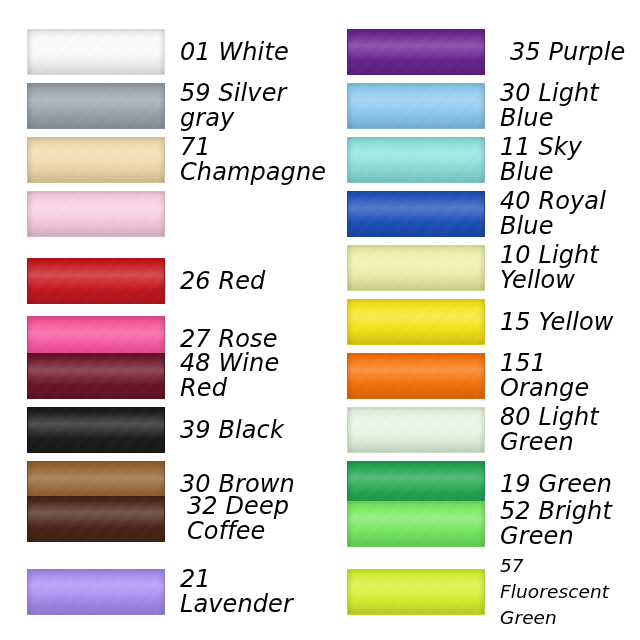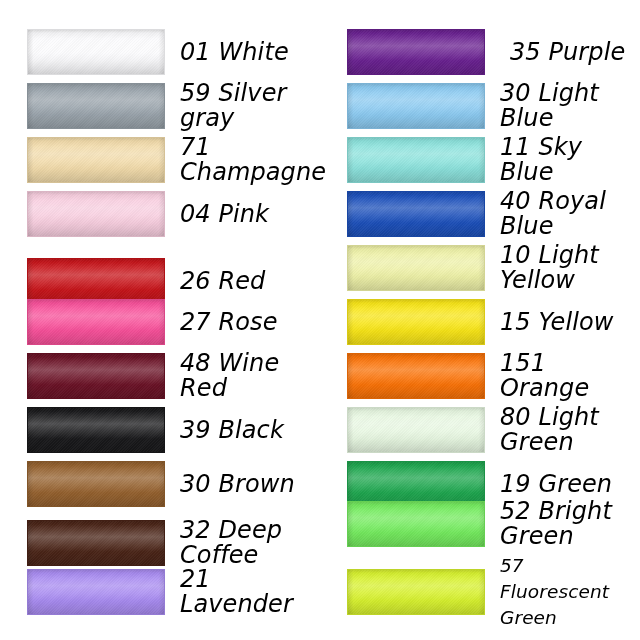--- a/index.html
+++ b/index.html
@@ -135,31 +135,30 @@
           <span class="edge"></span>
         </div>
         <div class="label">71 Champagne</div>
       </div>
       <div class="swatch-row" style="top: 187px;">
         <div class="swatch" style="background: rgb(249, 207, 224);">
           <span class="sheen"></span>
           <span class="weave"></span>
           <span class="edge"></span>
         </div>
-        <div class="label">04 Pink</div>
       </div>
       <div class="swatch-row" style="top: 254px;">
         <div class="swatch" style="background: rgb(200, 20, 26);">
           <span class="sheen"></span>
           <span class="weave"></span>
           <span class="edge"></span>
         </div>
         <div class="label">26 Red</div>
       </div>
-      <div class="swatch-row" style="top: 295px;">
+      <div class="swatch-row" style="top: 312px;">
         <div class="swatch" style="background: rgb(249, 80, 154);">
           <span class="sheen"></span>
           <span class="weave"></span>
           <span class="edge"></span>
         </div>
         <div class="label">27 Rose</div>
       </div>
       <div class="swatch-row" style="top: 349px;">
         <div class="swatch" style="background: rgb(107, 18, 38);">
           <span class="sheen"></span>
@@ -177,21 +176,21 @@
         <div class="label">39 Black</div>
       </div>
       <div class="swatch-row" style="top: 457px;">
         <div class="swatch" style="background: rgb(149, 97, 46);">
           <span class="sheen"></span>
           <span class="weave"></span>
           <span class="edge"></span>
         </div>
         <div class="label">30 Brown</div>
       </div>
-      <div class="swatch-row" style="top: 516px;">
+      <div class="swatch-row" style="top: 492px; gap: 7px;">
         <div class="swatch" style="background: rgb(74, 36, 23);">
           <span class="sheen"></span>
           <span class="weave"></span>
           <span class="edge"></span>
         </div>
         <div class="label">32 Deep Coffee</div>
       </div>
       <div class="swatch-row" style="top: 565px;">
         <div class="swatch" style="background: rgb(169, 140, 242);">
           <span class="sheen"></span>

